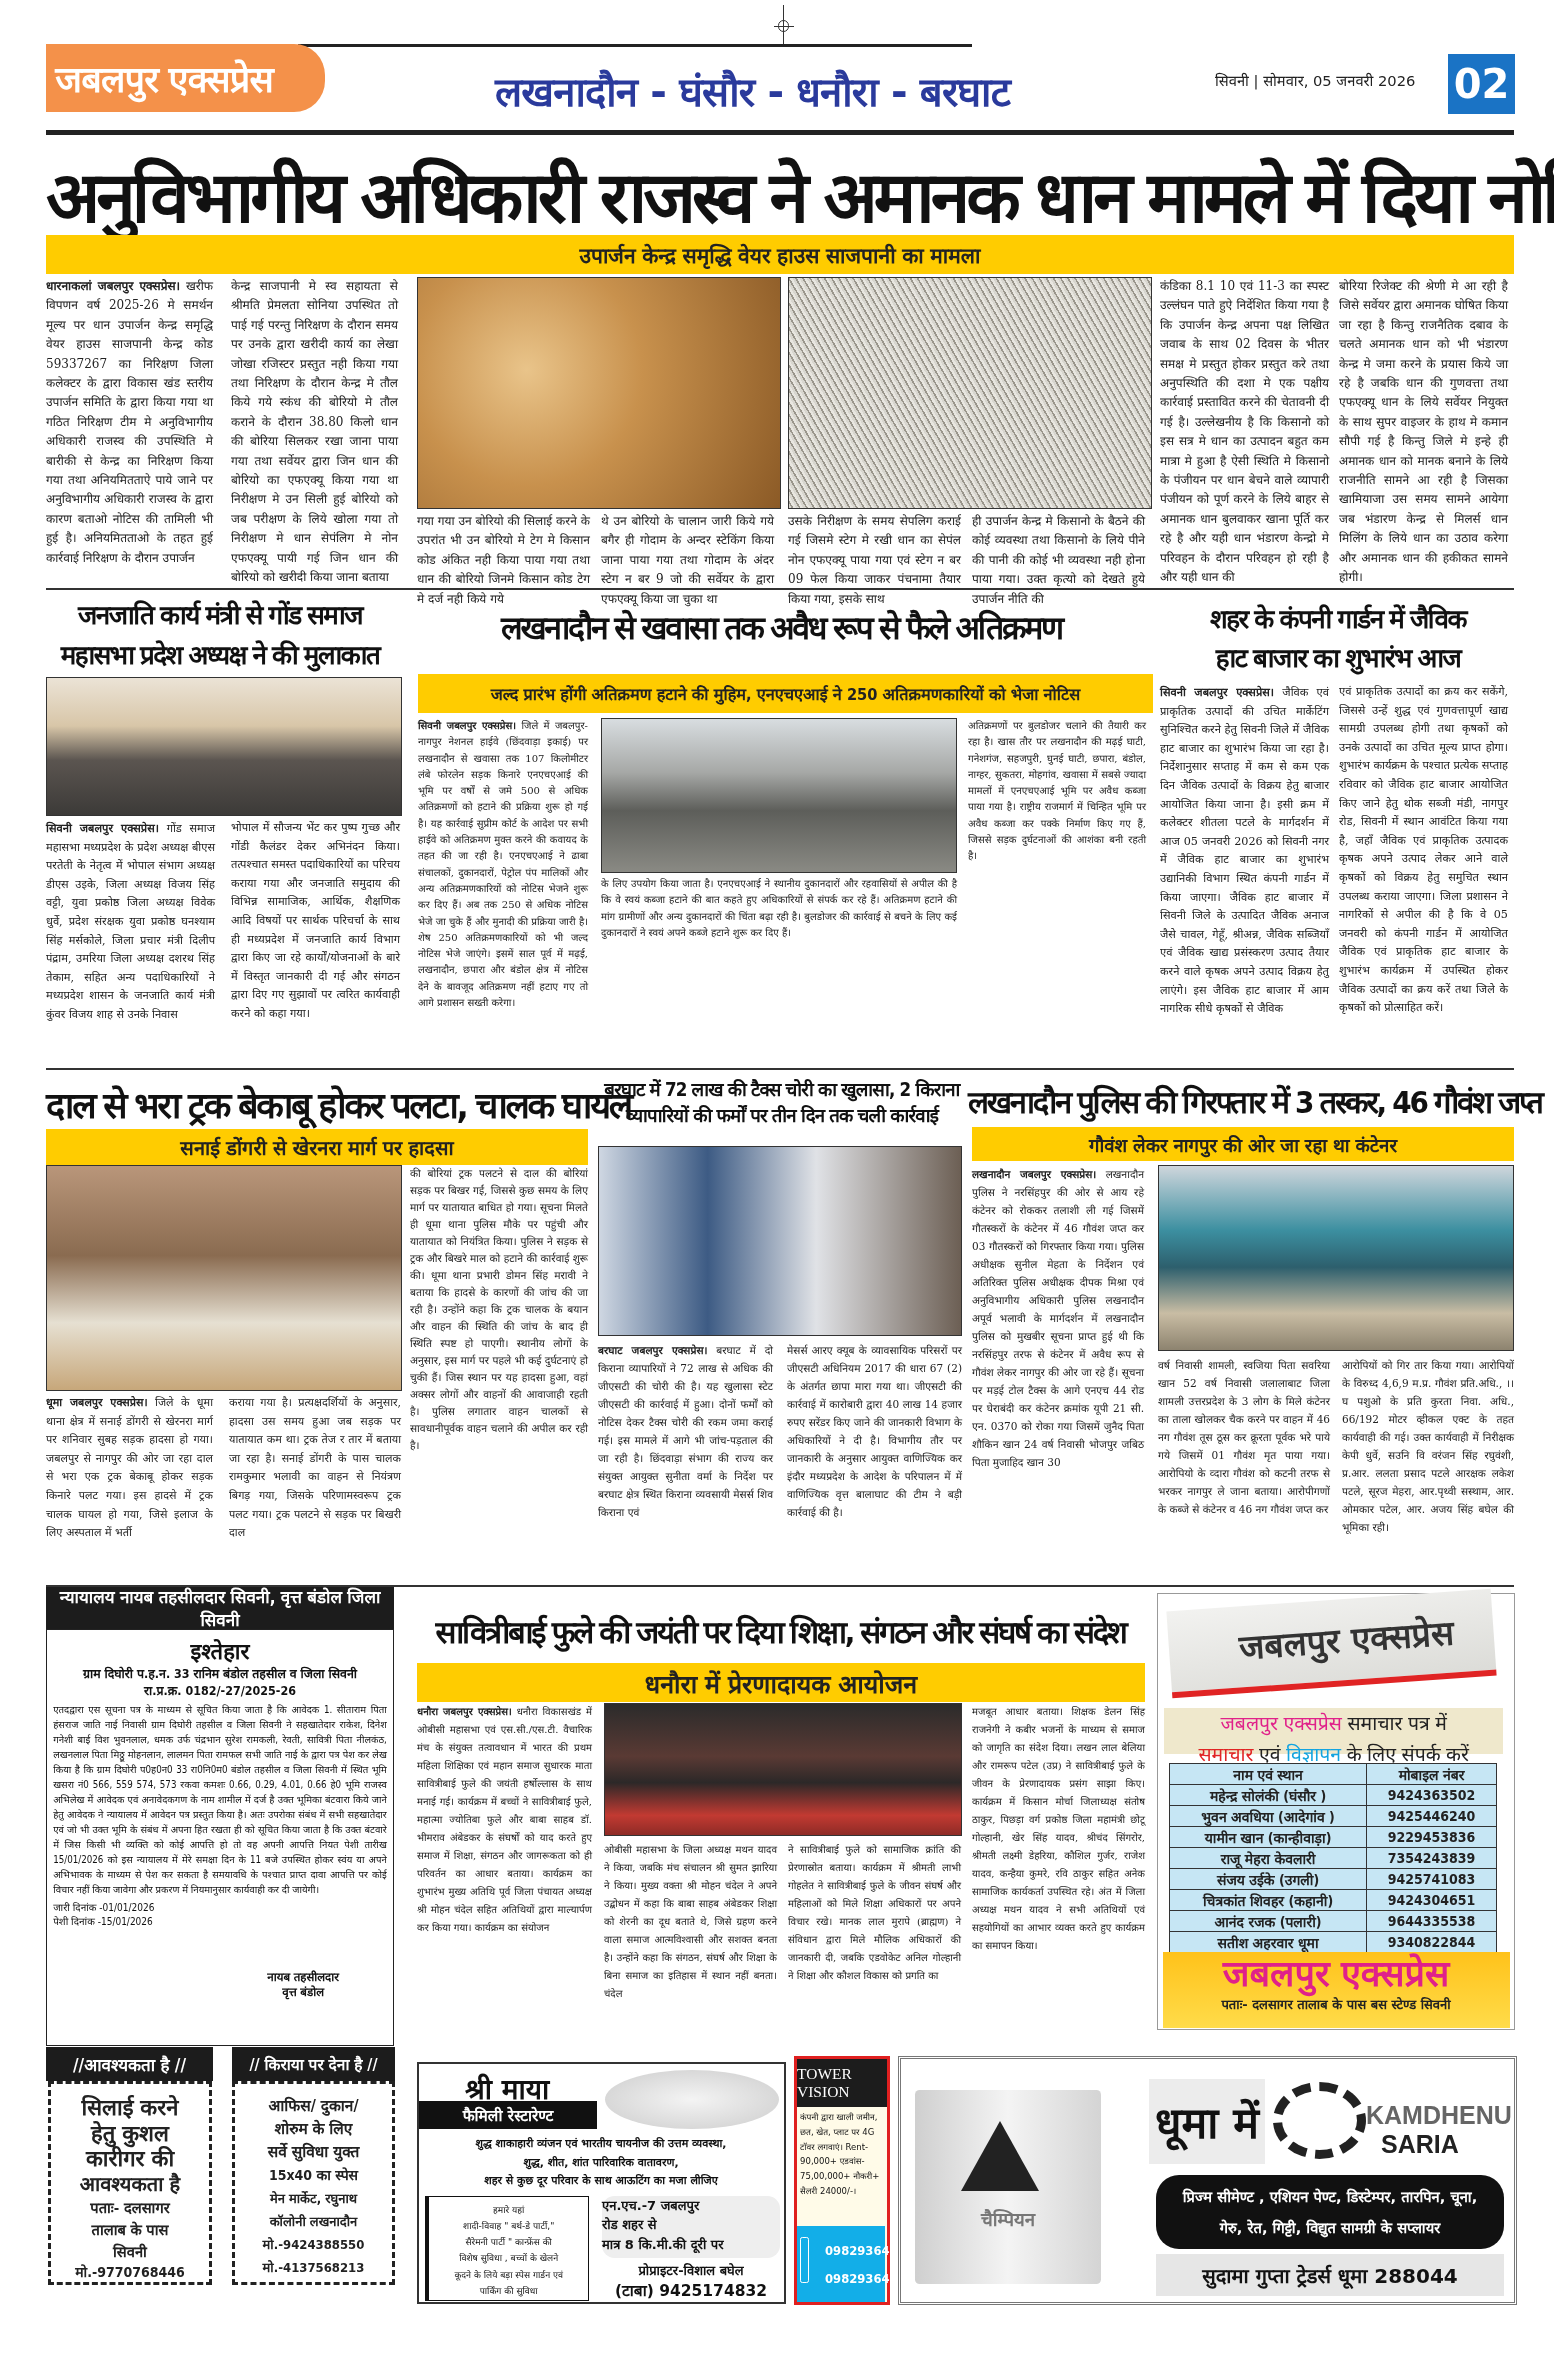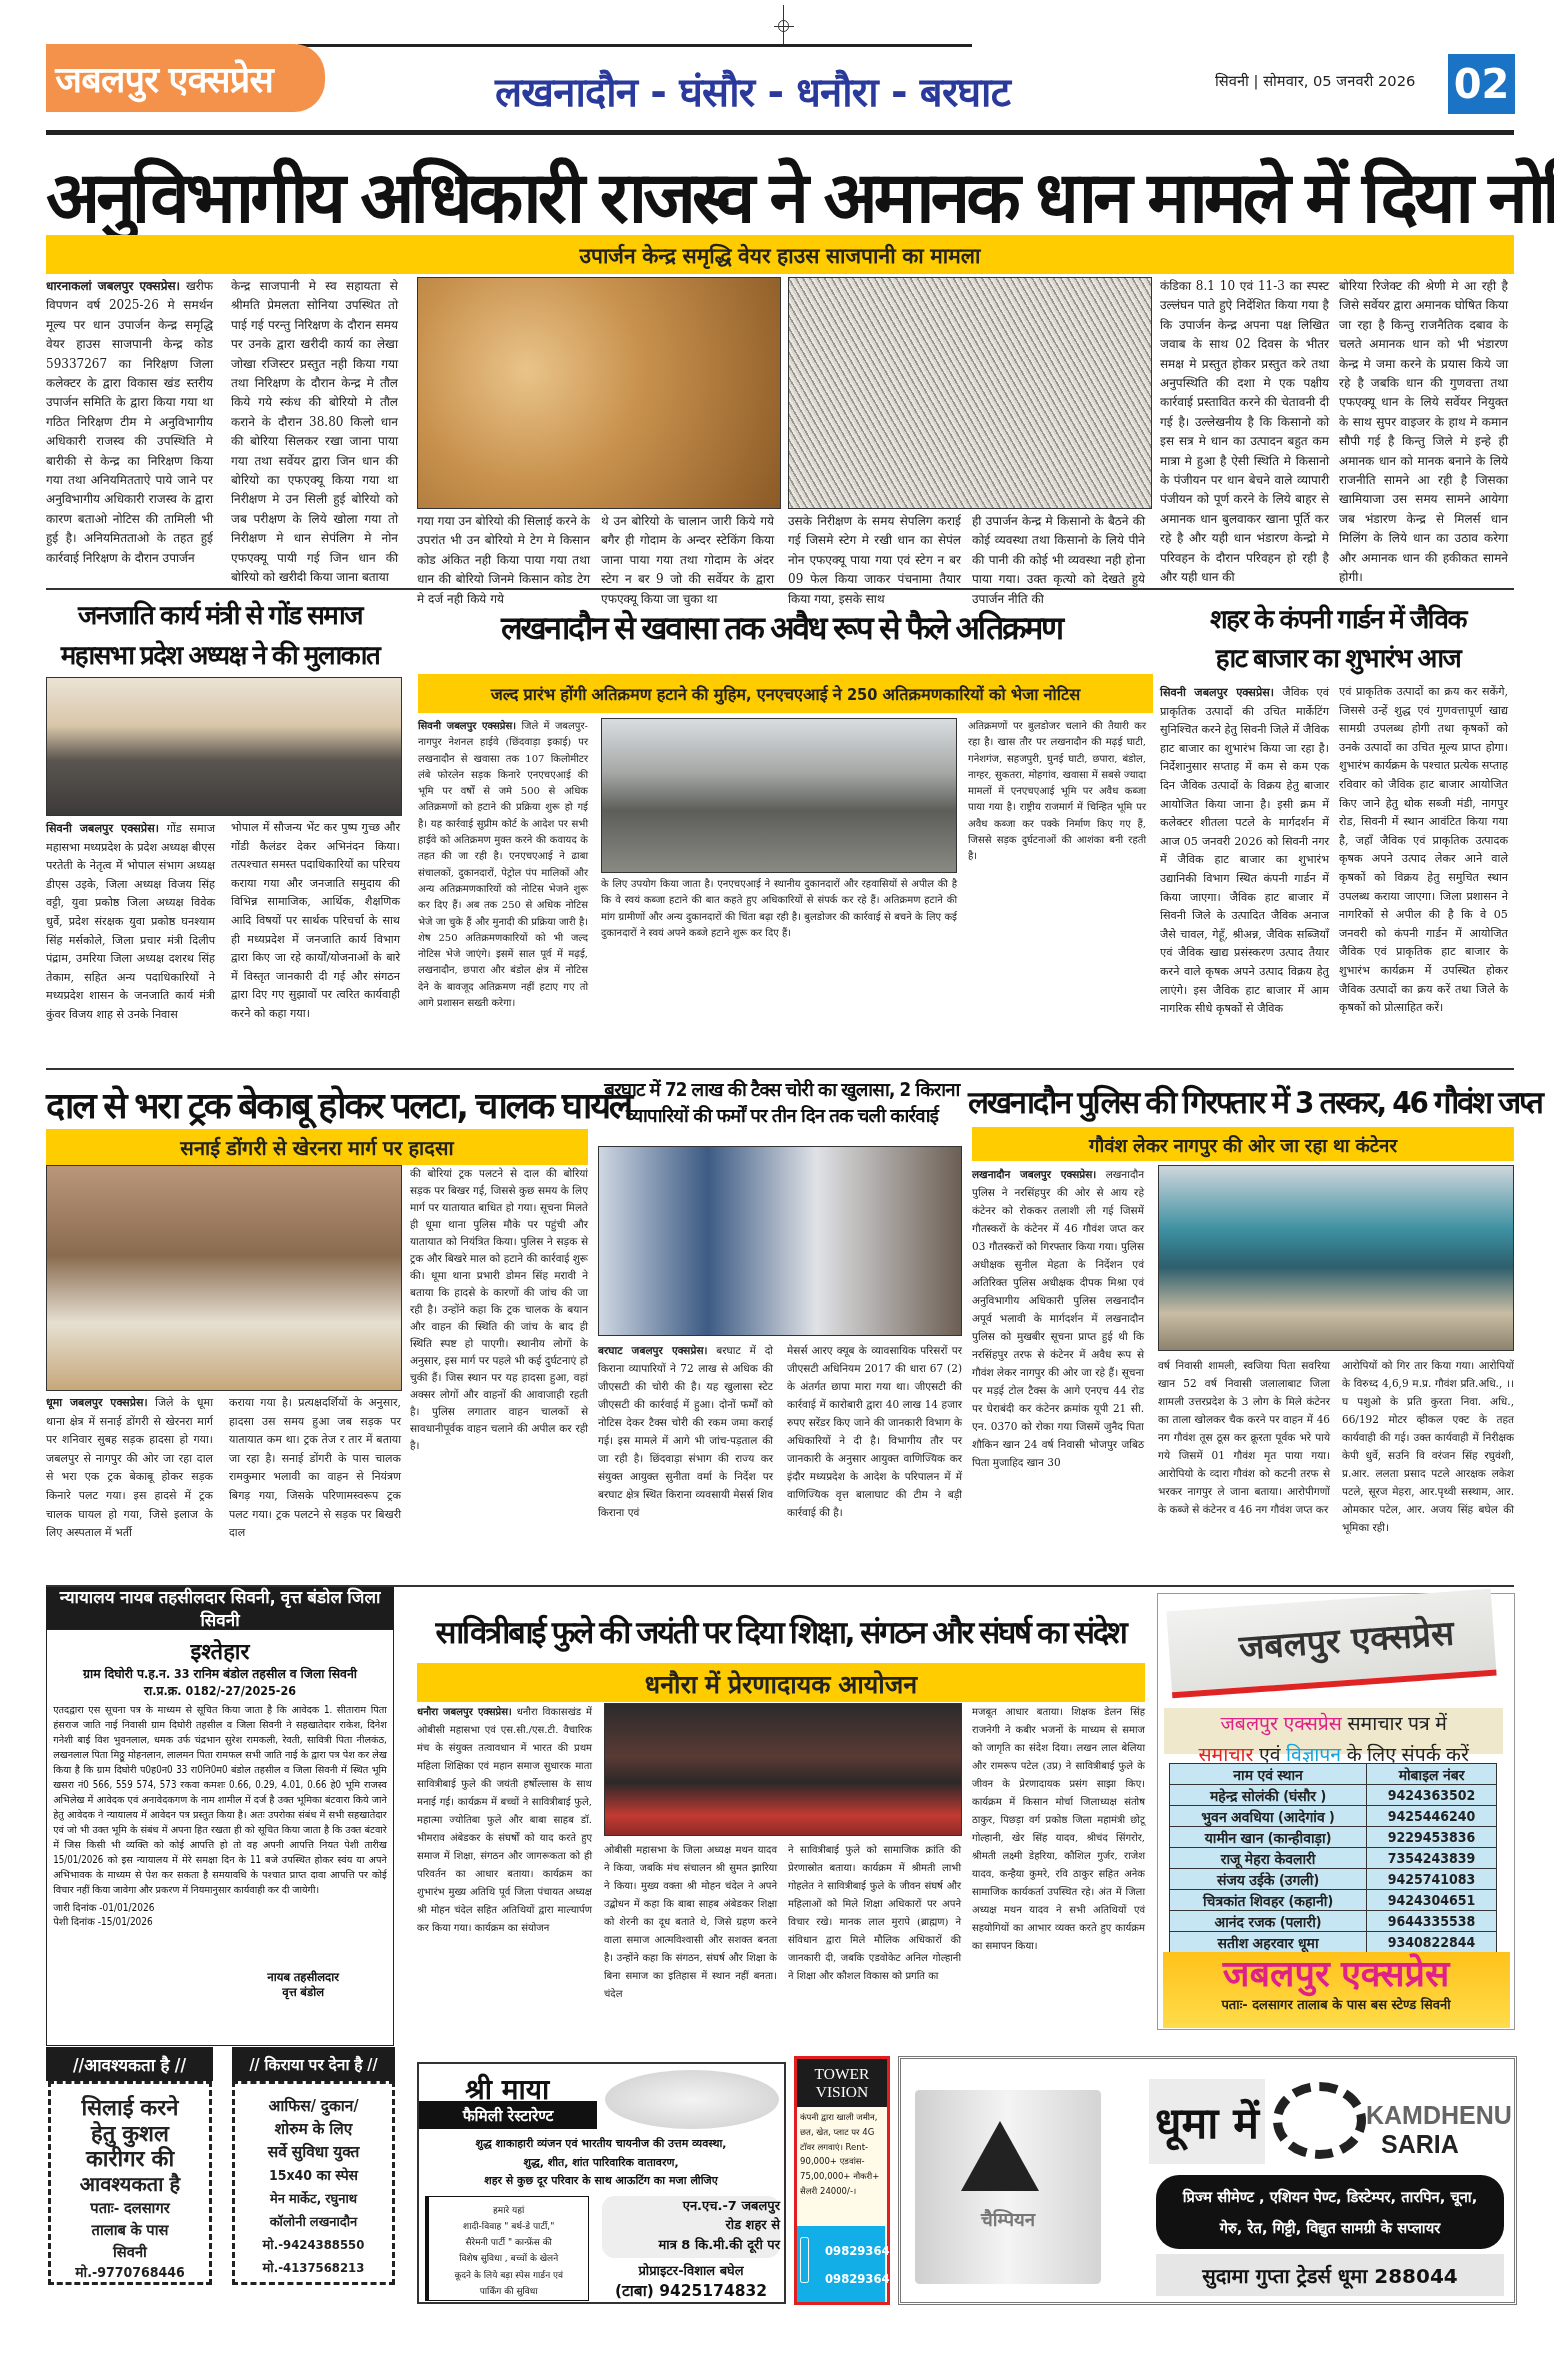--- a/index.html
+++ b/index.html
@@ -220,31 +220,31 @@
     <div>शहर से कुछ दूर परिवार के साथ आऊटिंग का मजा लीजिए</div>
   </div>
   <div style="position:absolute;left:6.2px;top:132px;width:164px;height:105px;border:1.5px solid #111;border-left:4.6px solid #111;text-align:center;font-size:9px;line-height:16.3px;padding-top:4.6px">
     <div>हमारे यहां</div>
     <div>शादी-विवाह " बर्थ-डे पार्टी,"</div>
     <div>सैरेमनी पार्टी " कान्फ्रेंस की</div>
     <div>विशेष सुविधा , बच्चों के खेलने</div>
     <div>कूदने के लिये बड़ा स्पेस गार्डन एवं</div>
     <div>पार्किंग की सुविधा</div>
   </div>
-  <div style="position:absolute;left:183px;top:132px;width:178px;height:62px;background:#eee;border-radius:12.4px;text-align:right;font-weight:bold;font-size:13px;line-height:19.4px">
+  <div style="position:absolute;left:183px;top:132px;width:178px;height:62px;background:#eee;border-radius:12.4px;text-align:left;font-weight:bold;font-size:13px;line-height:19.4px">
     <div>एन.एच.-7 जबलपुर</div>
     <div>रोड शहर से</div>
     <div>मात्र 8 कि.मी.की दूरी पर</div>
   </div>
   <div style="position:absolute;left:183px;top:197px;width:178px;text-align:center;font-weight:bold;font-size:13px">प्रोप्राइटर-विशाल बघेल</div>
   <div style="position:absolute;left:183px;top:215px;width:178px;text-align:center;font-weight:bold;font-size:15.5px">(टाबा) 9425174832</div>
 </div>
 
 <div class="abs tower" style="left:794px;top:2056px;width:96px;height:249px;background:#fffbe8">
-  <div style="height:48px;background:#1c1c1c;color:#fff;font-family:'Liberation Serif',serif;font-size:15.5px;display:flex;align-items:center;justify-content:center;text-align:center">TOWER VISION</div>
+  <div style="height:48px;background:#1c1c1c;color:#fff;font-family:'Liberation Serif',serif;font-size:15.5px;display:flex;align-items:center;justify-content:center;text-align:left">TOWER VISION</div>
   <div style="padding:3.1px;font-size:8.5px;line-height:14.7px;height:118px;overflow:hidden">कंपनी द्वारा खाली जमीन, छत, खेत, प्लाट पर 4G टॉवर लगवाएं। Rent- 90,000+ एडवांस- 75,00,000+ नौकरी+ सैलरी 24000/-।</div>
   <div style="position:absolute;left:0;bottom:0;width:88px;height:76px;background:#12aee8;color:#fff;font-weight:bold;font-size:11.6px;padding:11px 0 0 28px;line-height:28px">
     <span style="position:absolute;left:3.1px;top:11px;width:9.3px;height:46px;border:1.5px solid #fff;border-radius:2.3px"></span>
     <div>09829364286</div>
     <div>09829364486</div>
   </div>
 </div>
 
 <div class="abs" style="left:898px;top:2056px;width:619px;height:249px;border:3.9px solid #777;border-style:double;background:#fff">
   <div style="position:absolute;left:14px;top:31px;width:186px;height:194px;background:linear-gradient(90deg,#cfcfcf,#f4f4f4 50%,#d4d4d4);border-radius:4.6px">

